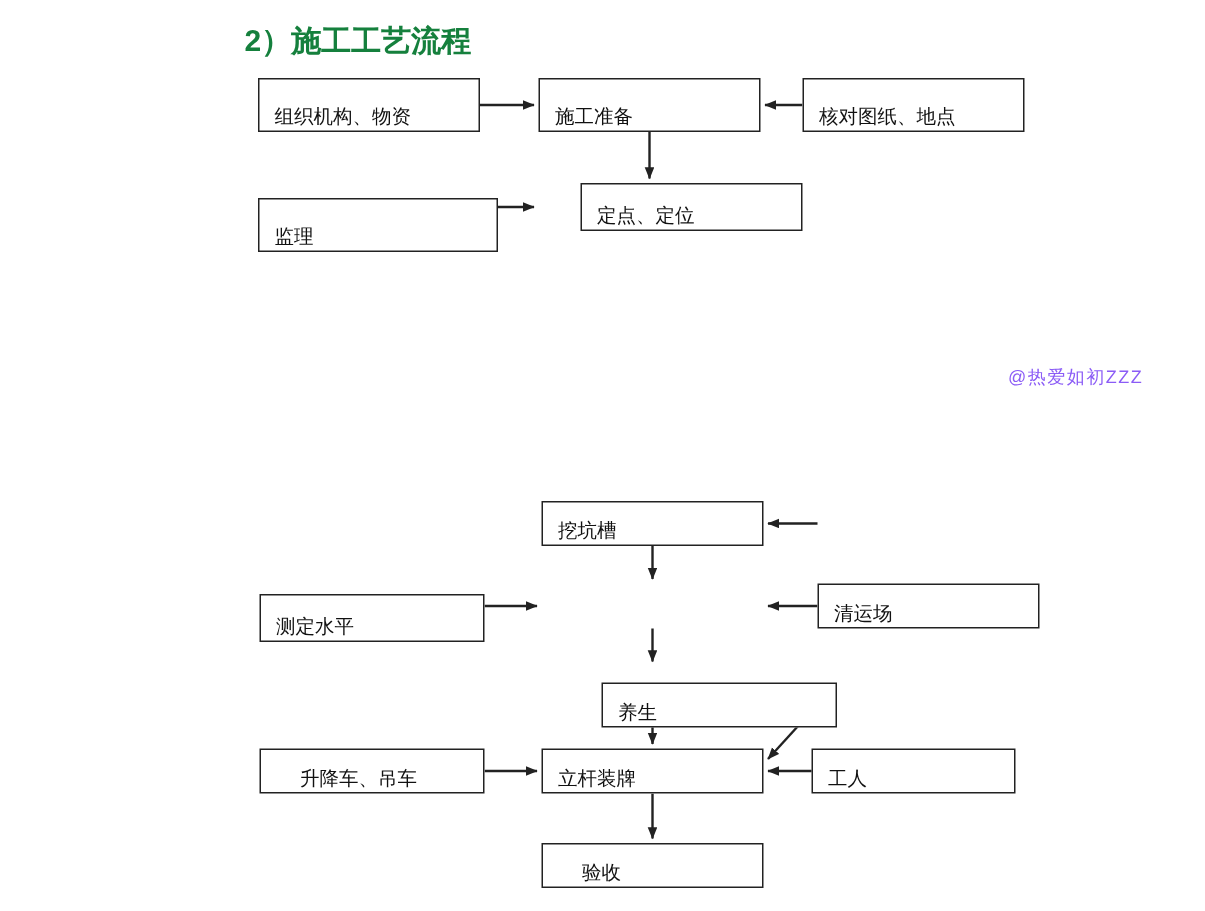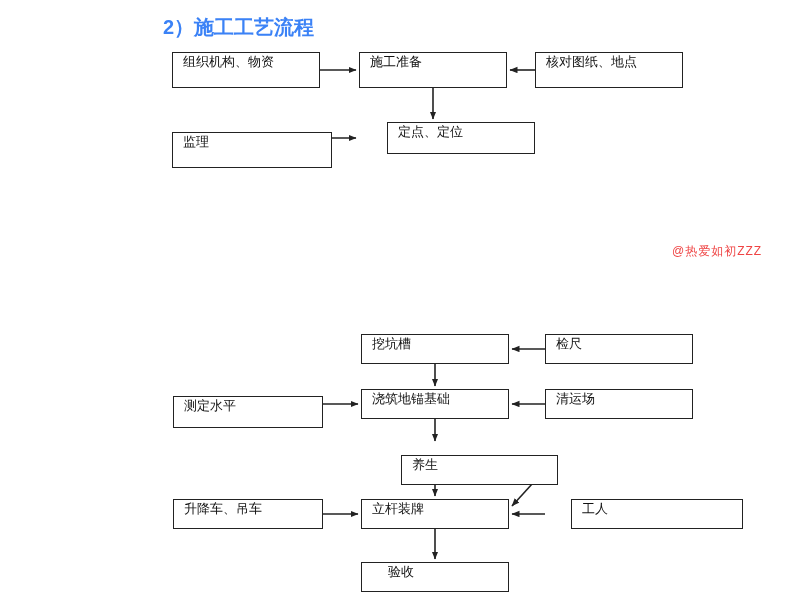--- a/index.html
+++ b/index.html
@@ -21,43 +21,43 @@
     width: 803px;
     height: 607px;
   }
   .title {
     position: absolute;
     left: 163px;
     top: 14px;
     font-size: 20px;
     font-weight: bold;
     letter-spacing: 0px;
-    color: #3b82f6;
+    color: #15803d;
     white-space: nowrap;
   }
   .box {
     position: absolute;
     box-sizing: border-box;
     border: 1px solid #222222;
     background: #ffffff;
     display: flex;
-    align-items: flex-start;
+    align-items: flex-end;
     font-size: 13px;
     color: #111111;
     white-space: nowrap;
   }
   .box > span {
     padding-left: 10px;
   }
   .watermark {
     position: absolute;
     left: 672px;
     top: 243px;
     font-size: 12px;
-    color: #ef4444;
+    color: #8b5cf6;
     white-space: nowrap;
     letter-spacing: 1px;
   }
   svg.arrows {
     position: absolute;
     left: 0; top: 0;
     width: 803px;
     height: 607px;
     pointer-events: none;
   }
@@ -107,41 +107,35 @@
   </div>
   <div class="box" style="left:359px; top:122px; width:148px; height:32px;margin-left:28px;">
     <span>定点、定位</span>
   </div>
 
   <div class="watermark">@热爱如初ZZZ</div>
 
   <div class="box" style="left:361px; top:334px; width:148px; height:30px;">
     <span>挖坑槽</span>
   </div>
-  <div class="box" style="left:545px; top:334px; width:148px; height:30px;">
-    <span>检尺</span>
-  </div>
   <div class="box" style="left:173px; top:396px; width:150px; height:32px;">
     <span>测定水平</span>
-  </div>
-  <div class="box" style="left:361px; top:389px; width:148px; height:30px;">
-    <span>浇筑地锚基础</span>
   </div>
   <div class="box" style="left:545px; top:389px; width:148px; height:30px;">
     <span>清运场</span>
   </div>
   <div class="box" style="left:361px; top:455px; width:157px; height:30px;margin-left:40px;">
     <span>养生</span>
   </div>
-  <div class="box" style="left:173px; top:499px; width:150px; height:30px;">
+  <div class="box" style="left:173px; top:499px; width:150px; height:30px;padding-left:16px;">
     <span>升降车、吊车</span>
   </div>
   <div class="box" style="left:361px; top:499px; width:148px; height:30px;">
     <span>立杆装牌</span>
   </div>
-  <div class="box" style="left:571px; top:499px; width:172px; height:30px;">
+  <div class="box" style="left:541px; top:499px; width:136px; height:30px;">
     <span>工人</span>
   </div>
   <div class="box" style="left:361px; top:562px; width:148px; height:30px;padding-left:16px;">
     <span>验收</span>
   </div>
 
 </div>
 
 </body></html>

